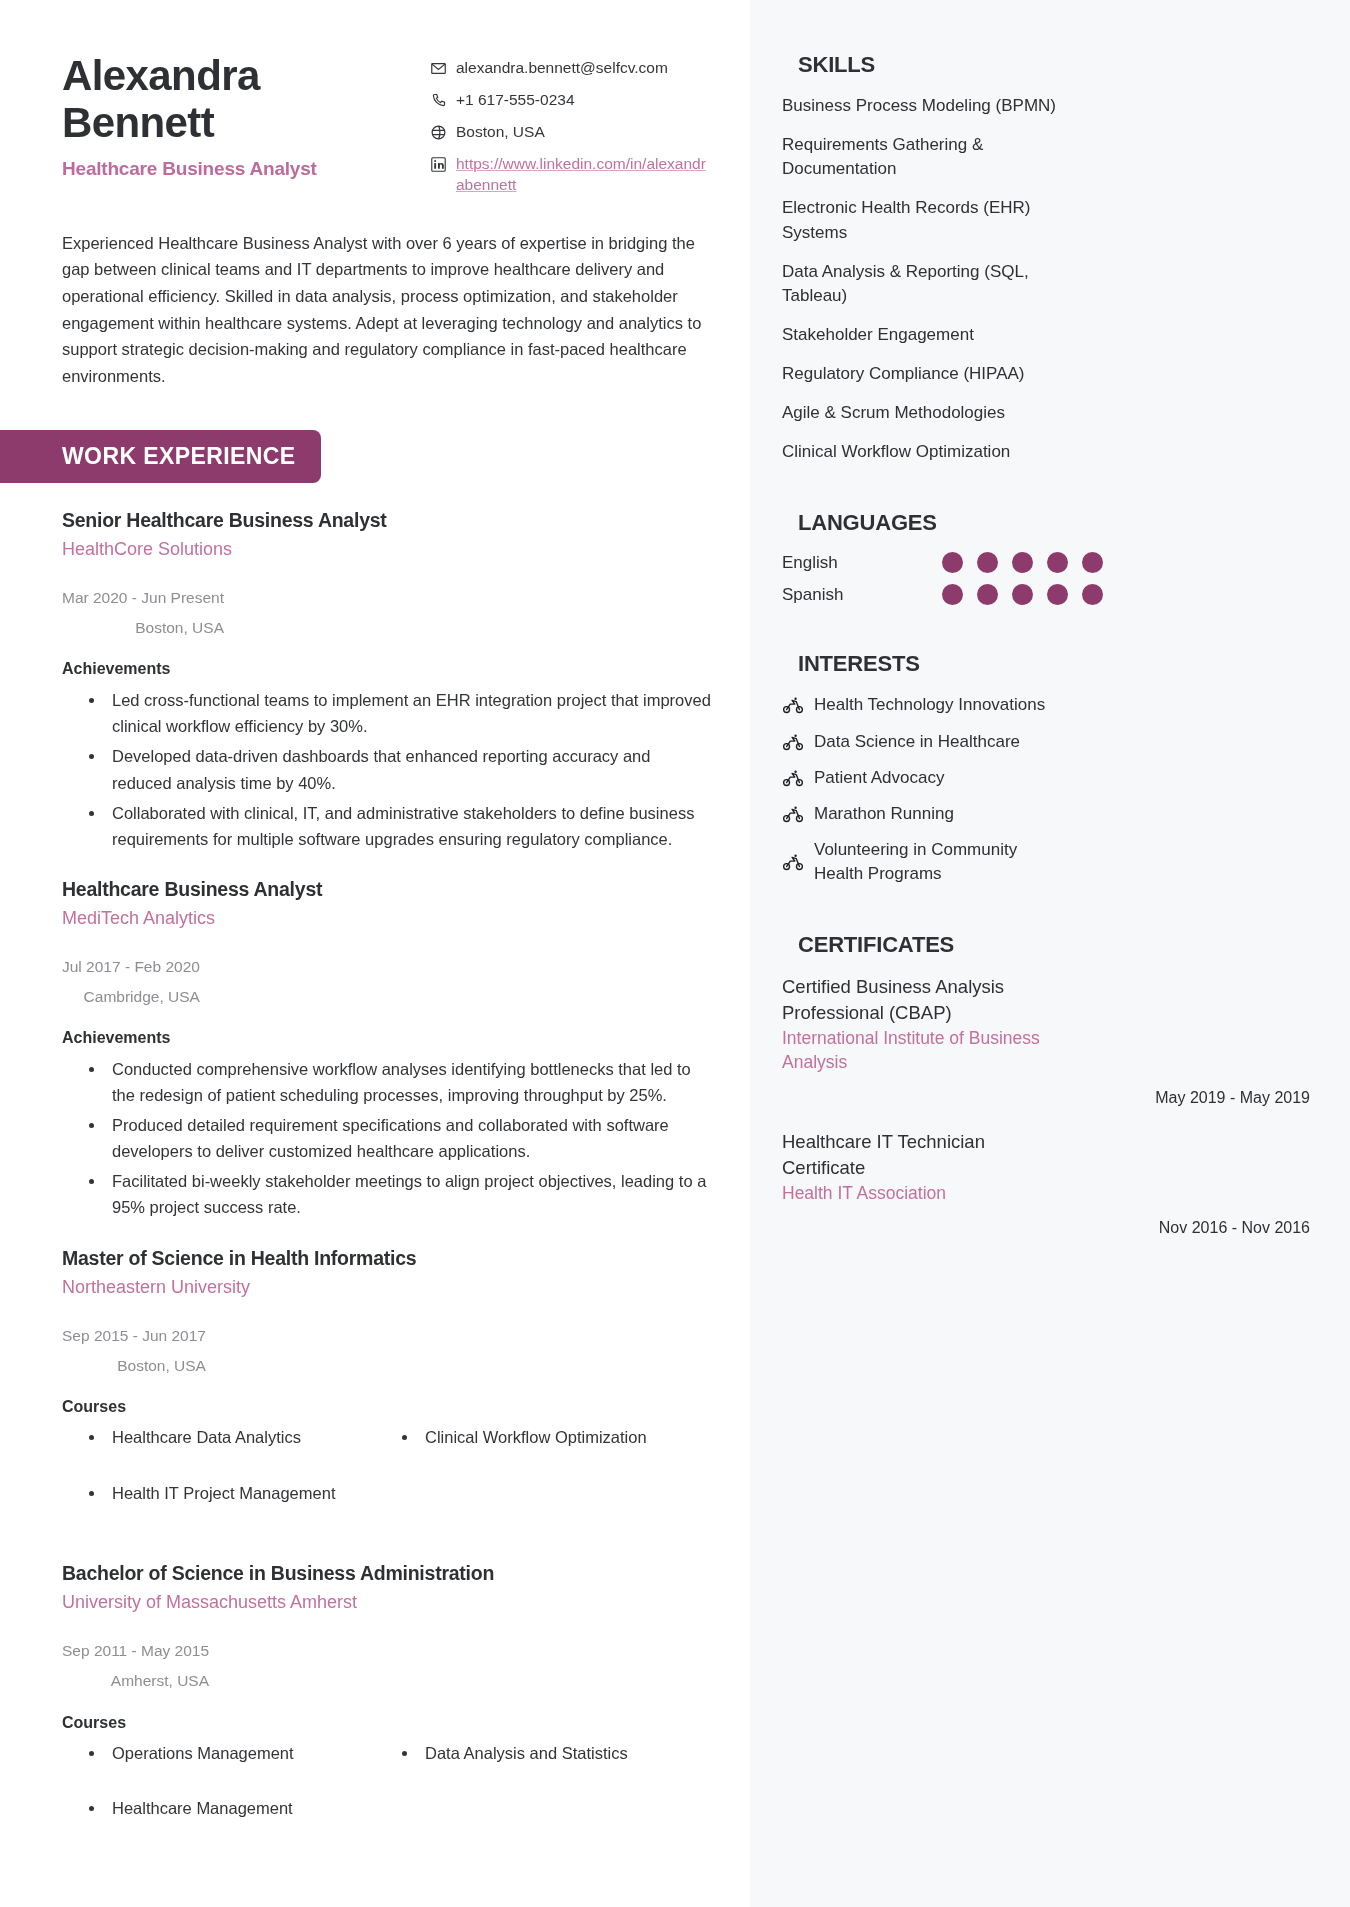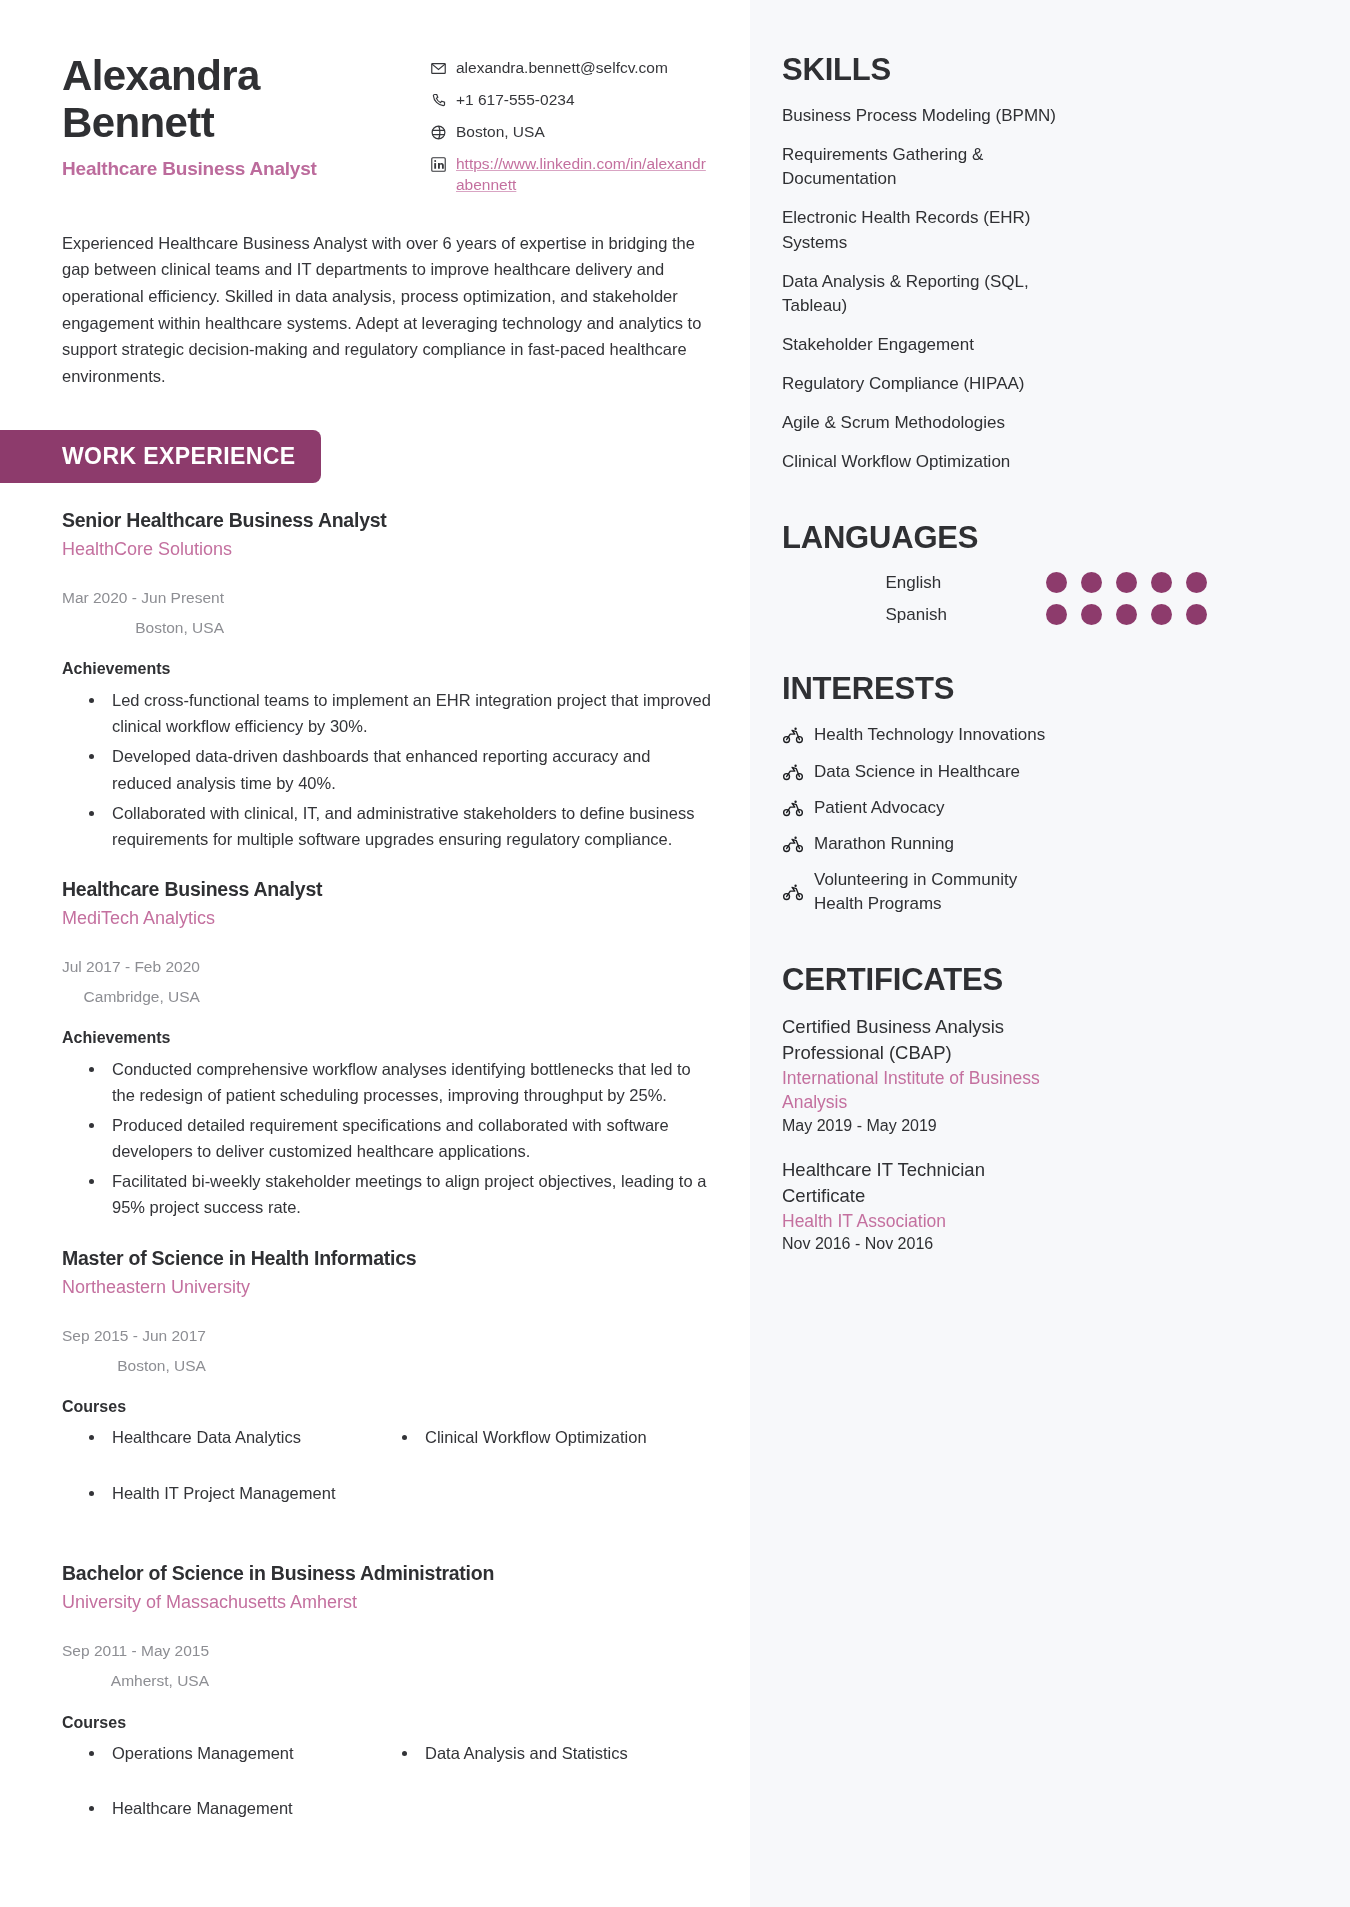--- a/index.html
+++ b/index.html
@@ -165,38 +165,39 @@
     list-style: disc;
   }
 
   
   .sidebar {
     width: 600px;
     background: #f7f8fa;
     padding: 52px 40px 40px 32px;
   }
   .side-title {
-    font-size: 31px;
+    font-size: 22px;
     font-weight: 700;
     color: #2f3033;
     letter-spacing: -0.2px;
     margin-bottom: 16px;
+    margin-left: 16px;
   }
   .side-title.spaced { margin-top: 46px; }
   .skill-item {
     font-size: 17px;
     line-height: 1.42;
     color: #2f3033;
     margin-bottom: 15px;
     max-width: 290px;
   }
   .lang-row {
     display: flex;
     align-items: center;
-    justify-content: center;
+    justify-content: flex-start;
     margin-bottom: 11px;
   }
   .lang-name {
     font-size: 17px;
     color: #2f3033;
     width: 160px;
   }
   .dots { display: flex; gap: 14px; }
   .dot {
     width: 21px;
@@ -234,21 +235,22 @@
   }
   .cert-issuer {
     font-size: 17.5px;
     line-height: 1.4;
     color: #c4709f;
     max-width: 280px;
   }
   .cert-date {
     font-size: 16px;
     color: #2f3033;
-    margin-top: 2px;
+    margin-top: 14px;
+    text-align: right;
   }
 </style>
 </head>
 <body>
 
 <div class="page">
 
   <div class="main">
 
     <div class="header">

